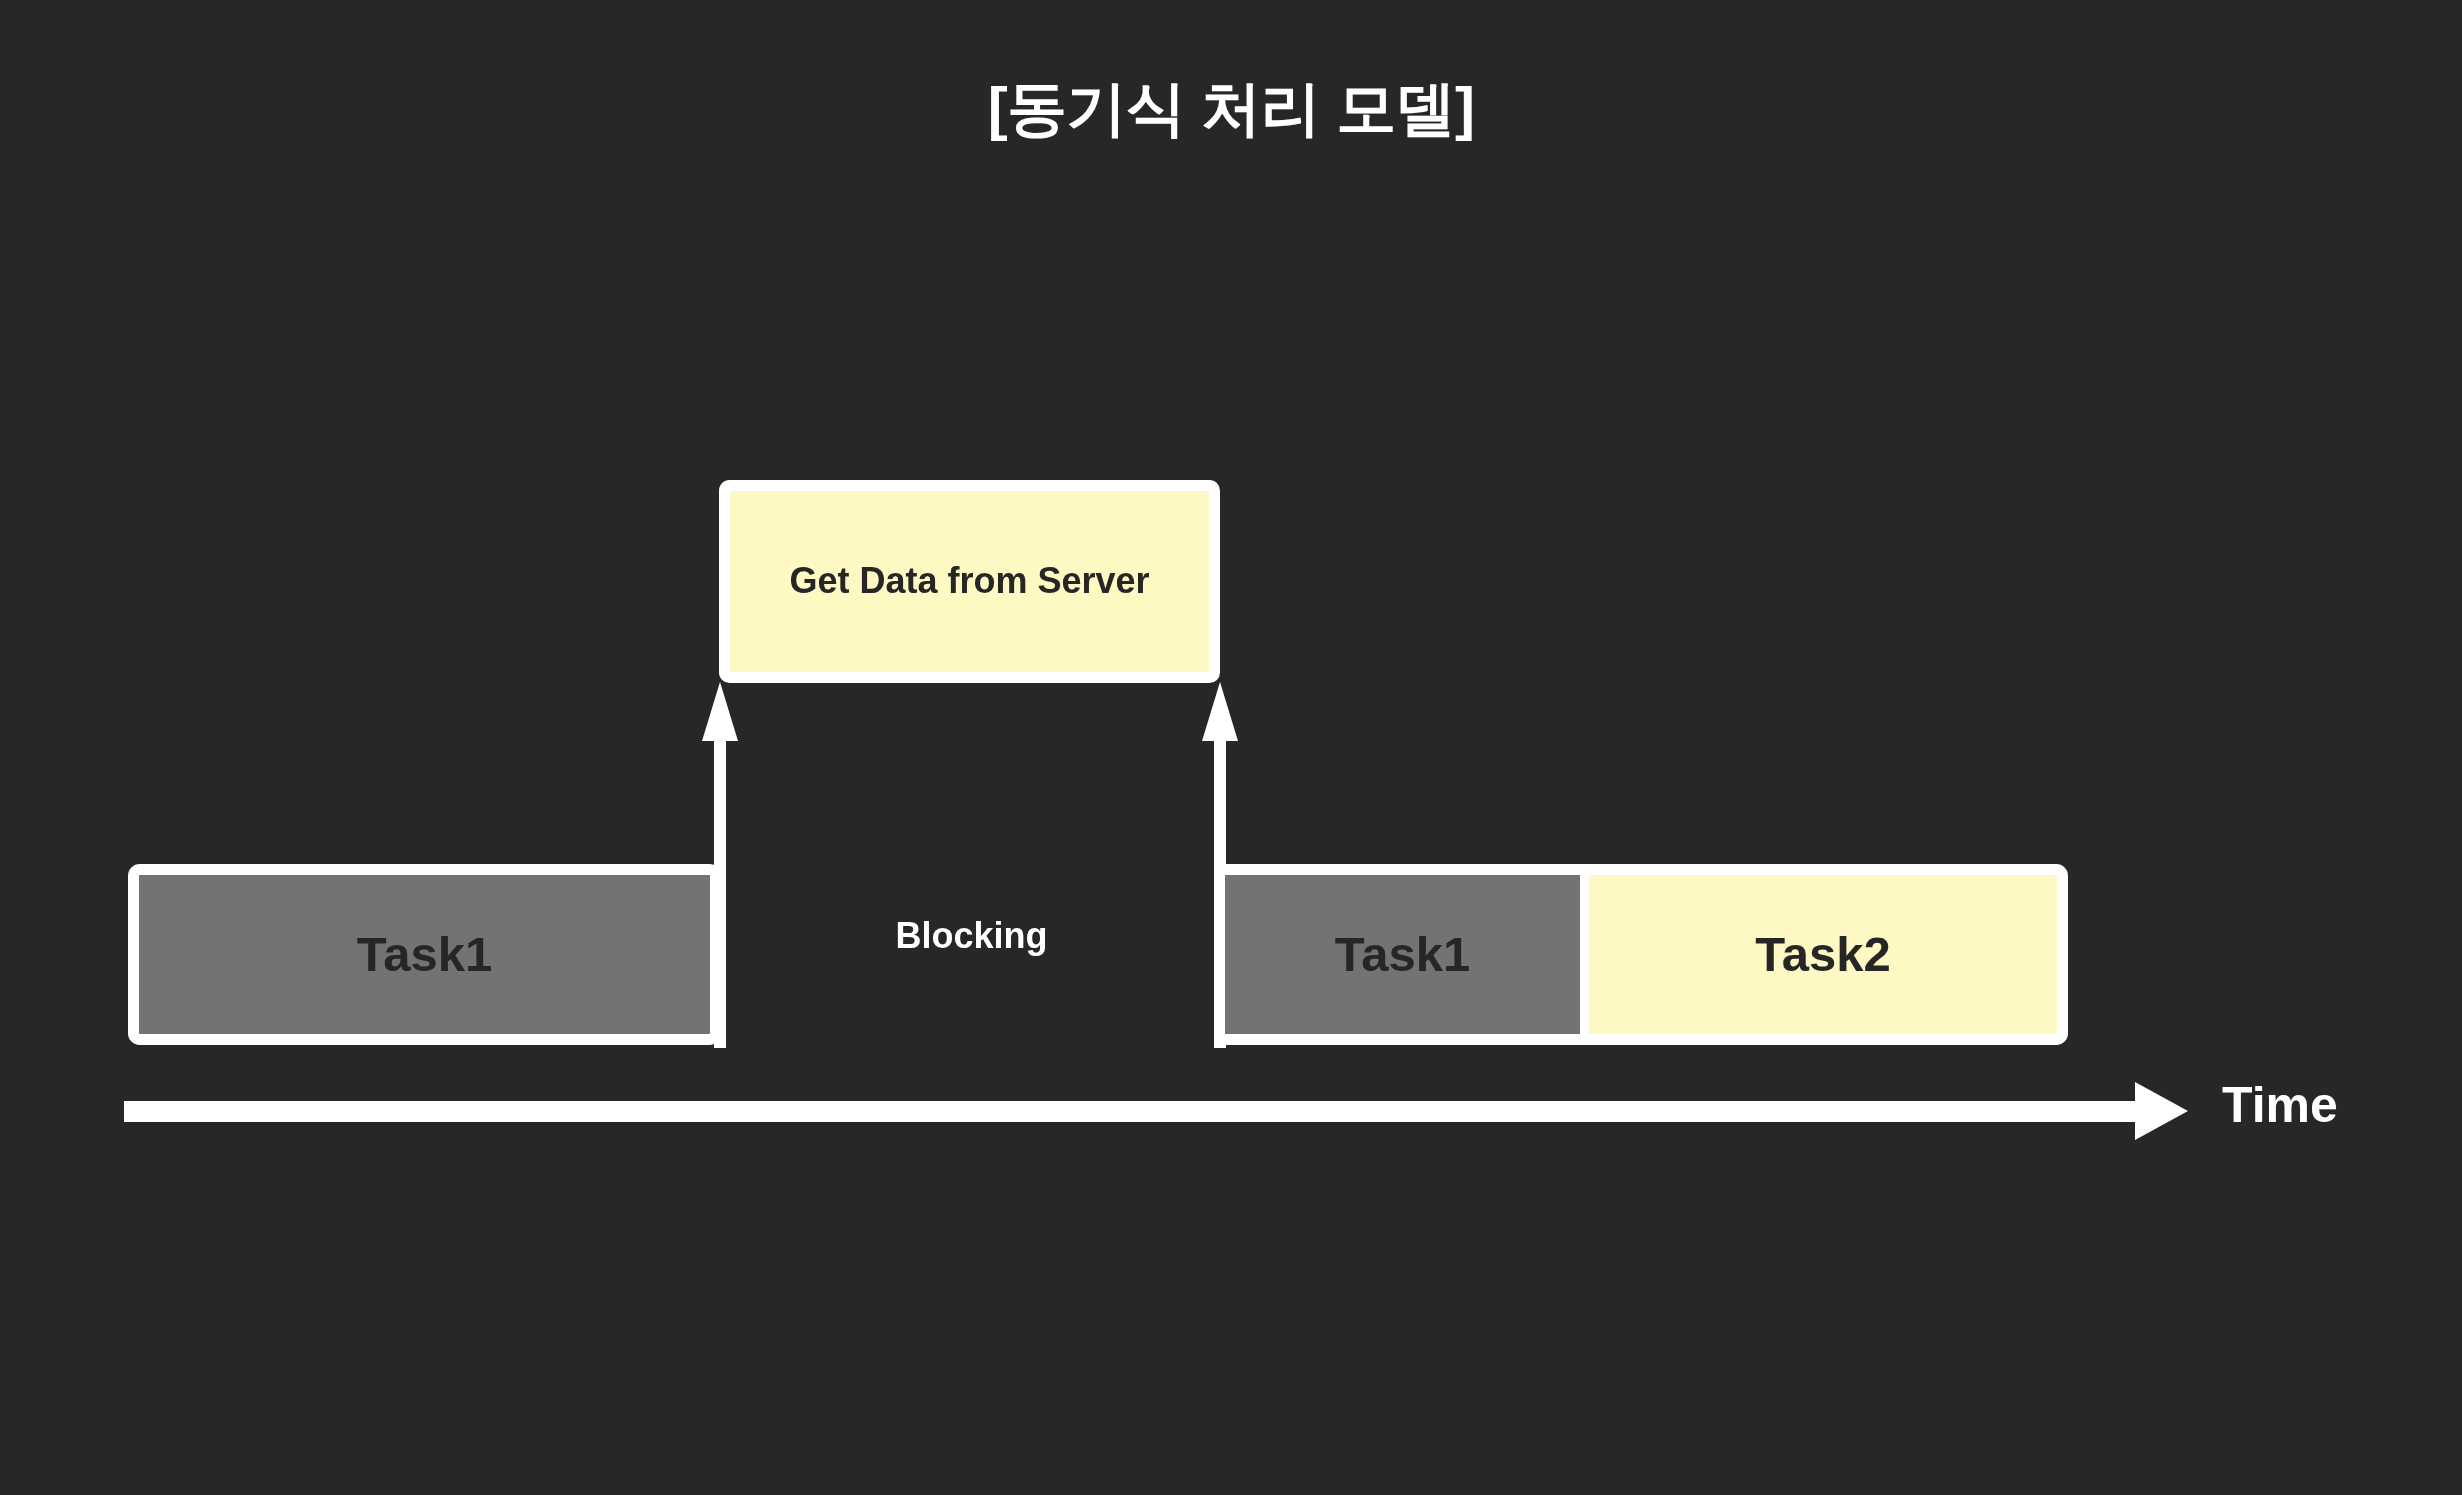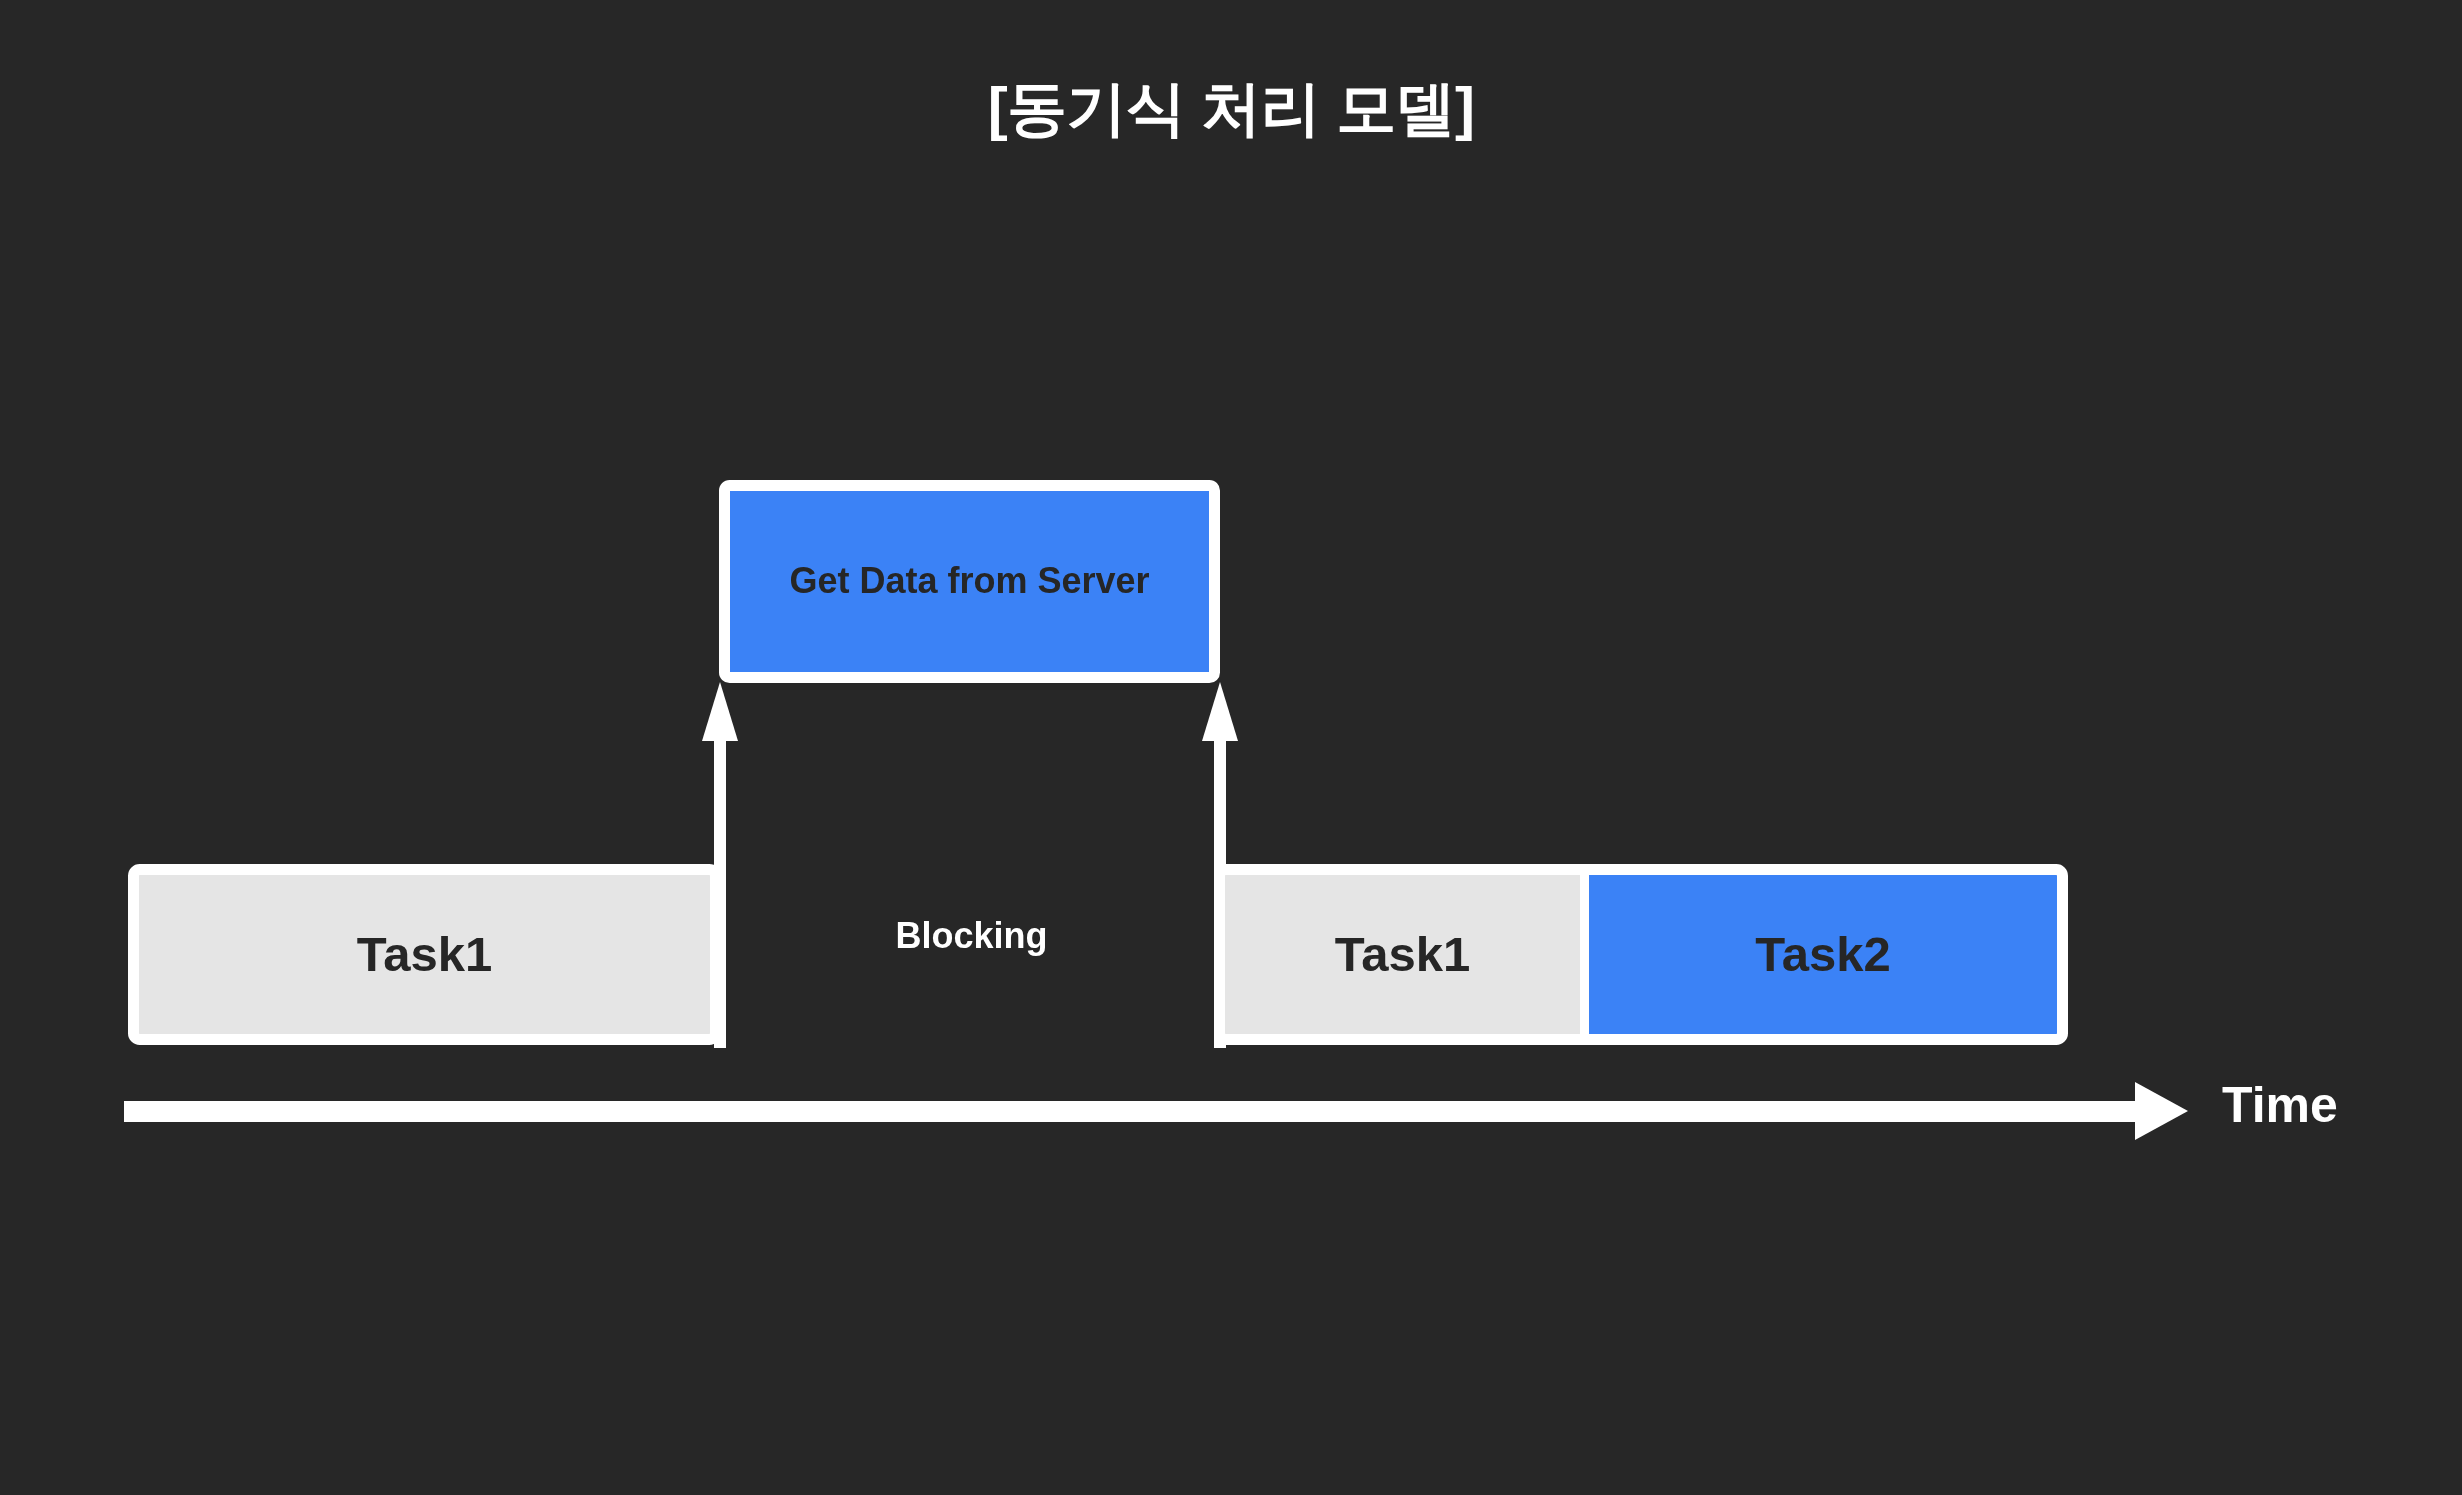--- a/index.html
+++ b/index.html
@@ -42,22 +42,22 @@
     border: 11px solid #ffffff;
     border-radius: 11.7px;
     display: flex;
     align-items: center;
     justify-content: center;
     color: #262626;
     font-weight: bold;
     line-height: 1.12;
     text-align: center;
   }
-  .box-green { background: #e5e5e5; }
-  .box-pink  { background: #3b82f6; }
+  .box-green { background: #737373; }
+  .box-pink  { background: #fef9c3; }
 
   
   #server-box {
     left: 719px;
     top: 480px;
     width: 501px;
     height: 203px;
     font-size: 36px;
     border-radius: 10.6px;
   }

